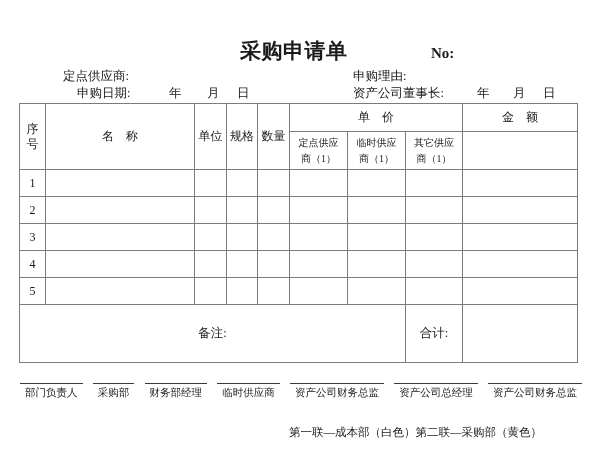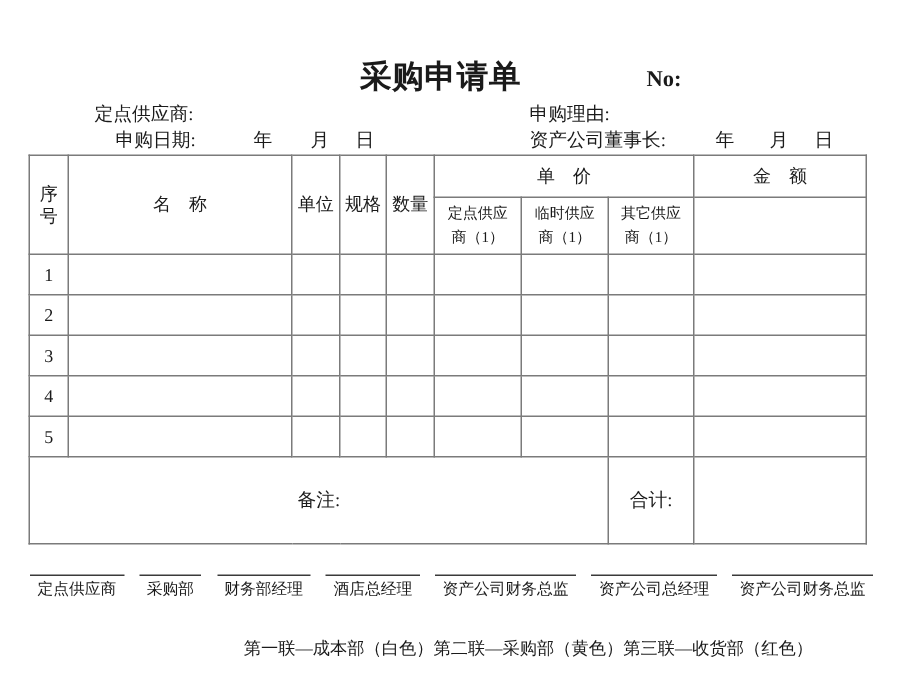--- a/index.html
+++ b/index.html
@@ -136,28 +136,27 @@
     </tr>
     <tr style="height:50px;">
       <td class="remark" colspan="7">备注:</td>
       <td class="total">合计:</td>
       <td></td>
     </tr>
   </tbody>
     </table>
 
   <div class="sig-row">
-    <span class="sig-item">定点供应商</span>
+    <span class="sig-item">部门负责人</span>
     <span class="sig-item">采购部</span>
     <span class="sig-item">财务部经理</span>
-    <span class="sig-item">酒店总经理</span>
+    <span class="sig-item">临时供应商</span>
     <span class="sig-item">资产公司财务总监</span>
     <span class="sig-item">资产公司总经理</span>
     <span class="sig-item">资产公司财务总监</span>
   </div>
 
   <div class="copy-row">
     <span class="copy-item">第一联—成本部（白色）</span>
     <span class="copy-item">第二联—采购部（黄色）</span>
-    <span class="copy-item">第三联—收货部（红色）</span>
   </div>
 
 </div>
 
 </body></html>

